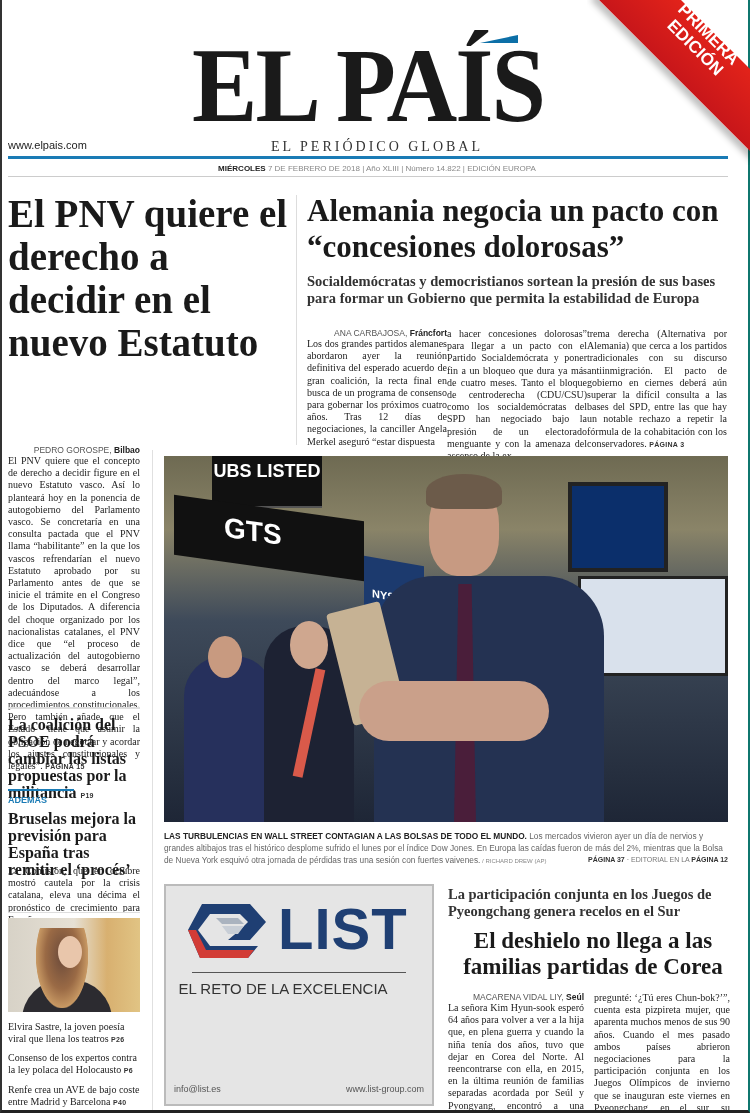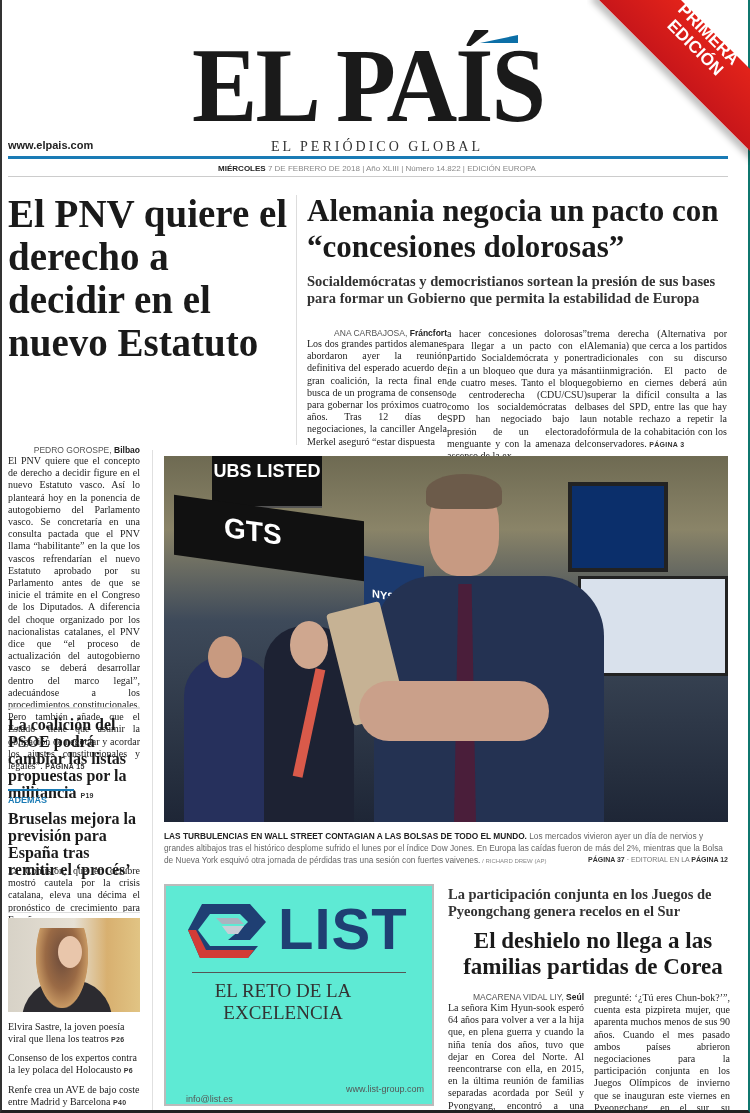--- a/index.html
+++ b/index.html
@@ -4,21 +4,21 @@
 <style>
   * { box-sizing: border-box; margin: 0; padding: 0; }
   body { width: 750px; height: 1113px; background: #fff; font-family: "Liberation Serif", serif; color: #1a1a1a; position: relative; overflow: hidden; }
   .page { position: absolute; inset: 0; border-left: 2px solid #333; border-right: 2px solid #0f766e; border-bottom: 3px solid #222; }
 
   
   .masthead { position: absolute; top: 0; left: 0; width: 750px; height: 180px; }
   .logo { position: absolute; top: 36px; left: 136px; width: 460px; text-align: center; font-family: "Liberation Serif", serif; font-weight: bold; font-size: 98px; letter-spacing: -2px; color: #1a1a1a; line-height: 1; transform: scaleY(1.08); }
   .logo-accent { position: absolute; top: 35px; left: 478px; width: 38px; height: 8px; background: #0c6fa7; clip-path: polygon(0 100%, 100% 0, 100% 100%); }
   .tagline { position: absolute; top: 139px; left: 0; width: 750px; text-align: center; font-size: 14px; letter-spacing: 3px; color: #333; }
-  .website { position: absolute; top: 139px; left: 6px; font-family: "Liberation Sans", sans-serif; font-weight: bold; font-size: 11px; color: #222; }
+  .website { position: absolute; top: 139px; left: 6px; font-family: "Liberation Sans", sans-serif; font-weight: normal; font-size: 11px; color: #222; }
   .blue-rule { position: absolute; top: 156px; left: 6px; width: 720px; height: 3px; background: #1a7bb5; }
   .dateline { position: absolute; top: 164px; left: 0; width: 750px; text-align: center; font-family: "Liberation Sans", sans-serif; font-size: 8px; color: #888; }
   .dateline b { color: #222; }
   .gray-rule { position: absolute; top: 176px; left: 6px; width: 720px; height: 1px; background: #ccc; }
   .ribbon { position: absolute; top: 0; left: 585px; width: 165px; height: 165px; overflow: hidden; }
   .ribbon-band { position: absolute; top: 38px; left: -10px; width: 260px; height: 58px; background: linear-gradient(#e2231a, #c8161a); transform: rotate(45deg); transform-origin: center; display: flex; align-items: center; justify-content: center; box-shadow: 0 6px 6px rgba(0,0,0,0.25); }
   .ribbon-text { position: absolute; top: 22px; left: 60px; width: 110px; transform: rotate(45deg); font-family: "Liberation Sans", sans-serif; font-weight: bold; color: #fff; font-size: 17px; text-align: center; line-height: 19px; }
 
   
   .lead-headline { position: absolute; top: 192px; left: 6px; width: 285px; font-weight: bold; font-size: 39px; line-height: 43px; color: #1a1a1a; }
@@ -68,27 +68,27 @@
   .pm-man3 { position: absolute; top: 200px; left: 20px; width: 90px; height: 170px; border-radius: 40px 40px 0 0; background: #26305c; }
   .pm-man3-head { position: absolute; top: 180px; left: 44px; width: 34px; height: 42px; border-radius: 50%; background: #c89a80; }
 
   .caption { position: absolute; top: 830px; left: 162px; width: 564px; font-family: "Liberation Sans", sans-serif; font-size: 8.3px; line-height: 12px; color: #666; }
   .caption b { color: #222; }
   .caption .credit { font-size: 6px; color: #888; }
   .caption .pref { float: right; font-size: 7px; color: #777; margin-top: 0; }
   .caption .pref b { color: #333; }
 
   
-  .ad { position: absolute; top: 884px; left: 162px; width: 270px; height: 222px; border: 2px solid #bbb; background: #5eead4; }
+  .ad { position: absolute; top: 884px; left: 162px; width: 270px; height: 222px; border: 2px solid #bbb; background: #e5e5e5; }
   .ad-logo-mark { position: absolute; top: 14px; left: 22px; width: 82px; height: 60px; }
   .ad-logo-text { position: absolute; top: 8px; left: 112px; font-family: "Liberation Sans", sans-serif; font-weight: bold; font-size: 58px; color: #1f3f73; letter-spacing: 1px; line-height: 70px; }
   .ad-rule { position: absolute; top: 86px; left: 26px; width: 214px; height: 1px; background: #555; }
-  .ad-tag { position: absolute; top: 94px; left: 0; width: 234px; text-align: center; font-family: Liberation Serif, serif; font-size: 19px; color: #333; }
+  .ad-tag { position: absolute; top: 94px; left: 0; width: 234px; text-align: center; font-family: Liberation Sans, sans-serif; font-size: 15px; color: #333; }
   .ad-lead { position: absolute; top: 136px; left: 0; width: 266px; text-align: center; font-family: "Liberation Sans", sans-serif; font-weight: bold; font-size: 11.5px; line-height: 15px; color: #d23c36; }
-  .ad-email { position: absolute; top: 198px; left: 20px; font-family: "Liberation Sans", sans-serif; font-size: 9px; color: #555; margin-top: 10px; }
+  .ad-email { position: absolute; top: 198px; left: 8px; font-family: "Liberation Sans", sans-serif; font-size: 9px; color: #555; }
   .ad-url { position: absolute; top: 198px; right: 8px; font-family: "Liberation Sans", sans-serif; font-size: 9px; color: #555; }
 
   
   .k-kicker { position: absolute; top: 886px; left: 446px; width: 290px; text-align: left; font-size: 14.5px; line-height: 17px; color: #333; }
   .k-headline { position: absolute; top: 928px; left: 446px; width: 290px; text-align: center; font-weight: bold; font-size: 23px; line-height: 26px; color: #1a1a1a; }
   .k-cols { position: absolute; top: 992px; left: 446px; width: 282px; display: grid; grid-template-columns: 1fr 1fr; column-gap: 10px; }
 </style>
 </head>
 <body>
 

